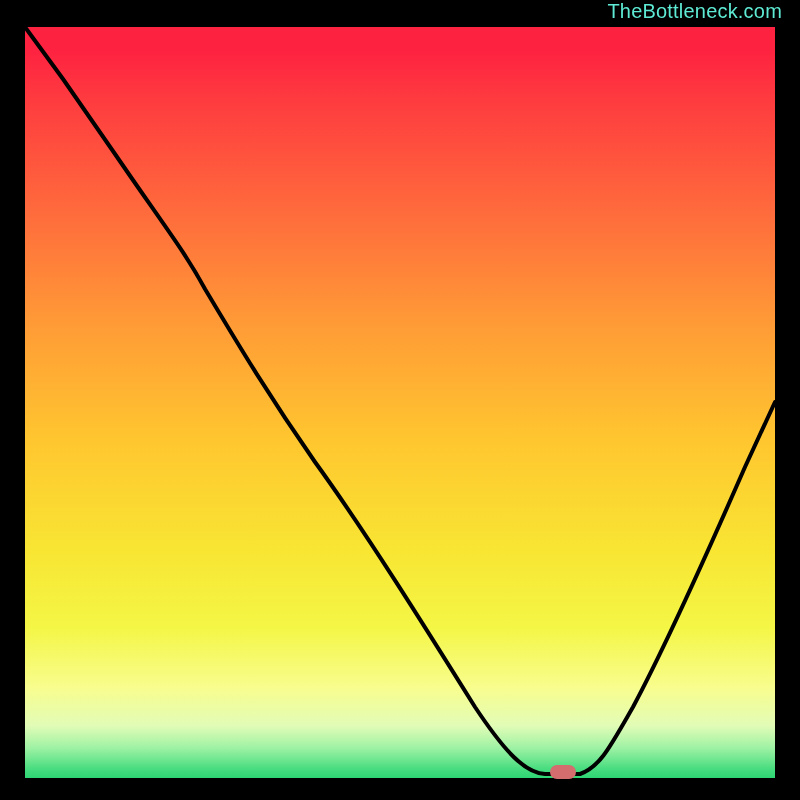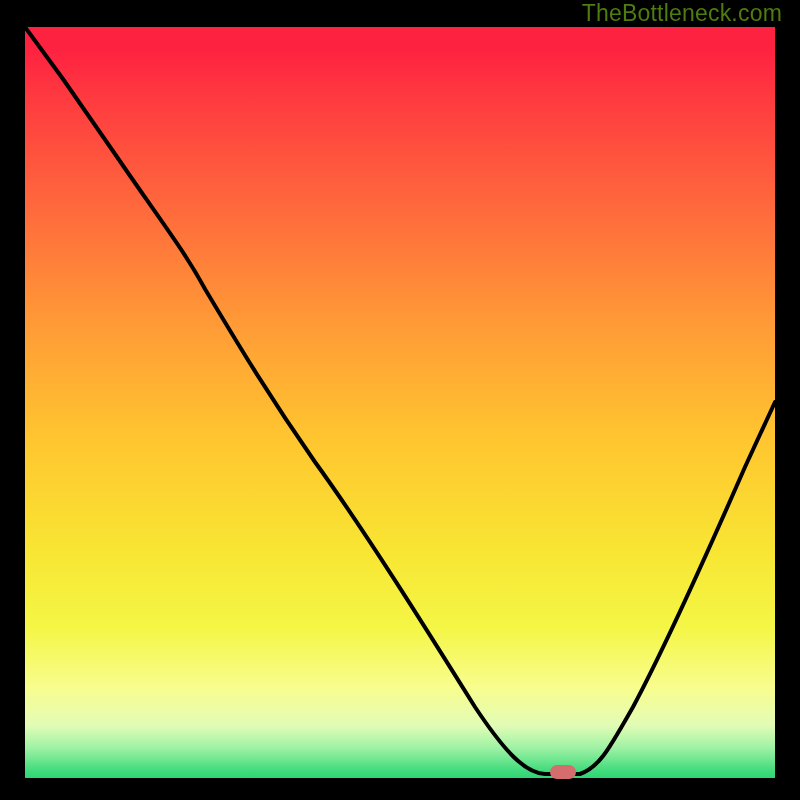--- a/index.html
+++ b/index.html
@@ -36,22 +36,22 @@
       #e2fcb6 93%,
       #9ef2a4 96%,
       #42db7d 99%,
       #2ed573 100%
     );
   }
   .watermark {
     position: absolute;
     top: 0;
     right: 18px;
-    color: #4d7c0f;
-    font-size: 23px;
+    color: #5eead4;
+    font-size: 20px;
     letter-spacing: 0.2px;
   }
   .curve {
     position: absolute;
     left: 25px;
     top: 27px;
     width: 750px;
     height: 751px;
     pointer-events: none;
   }

